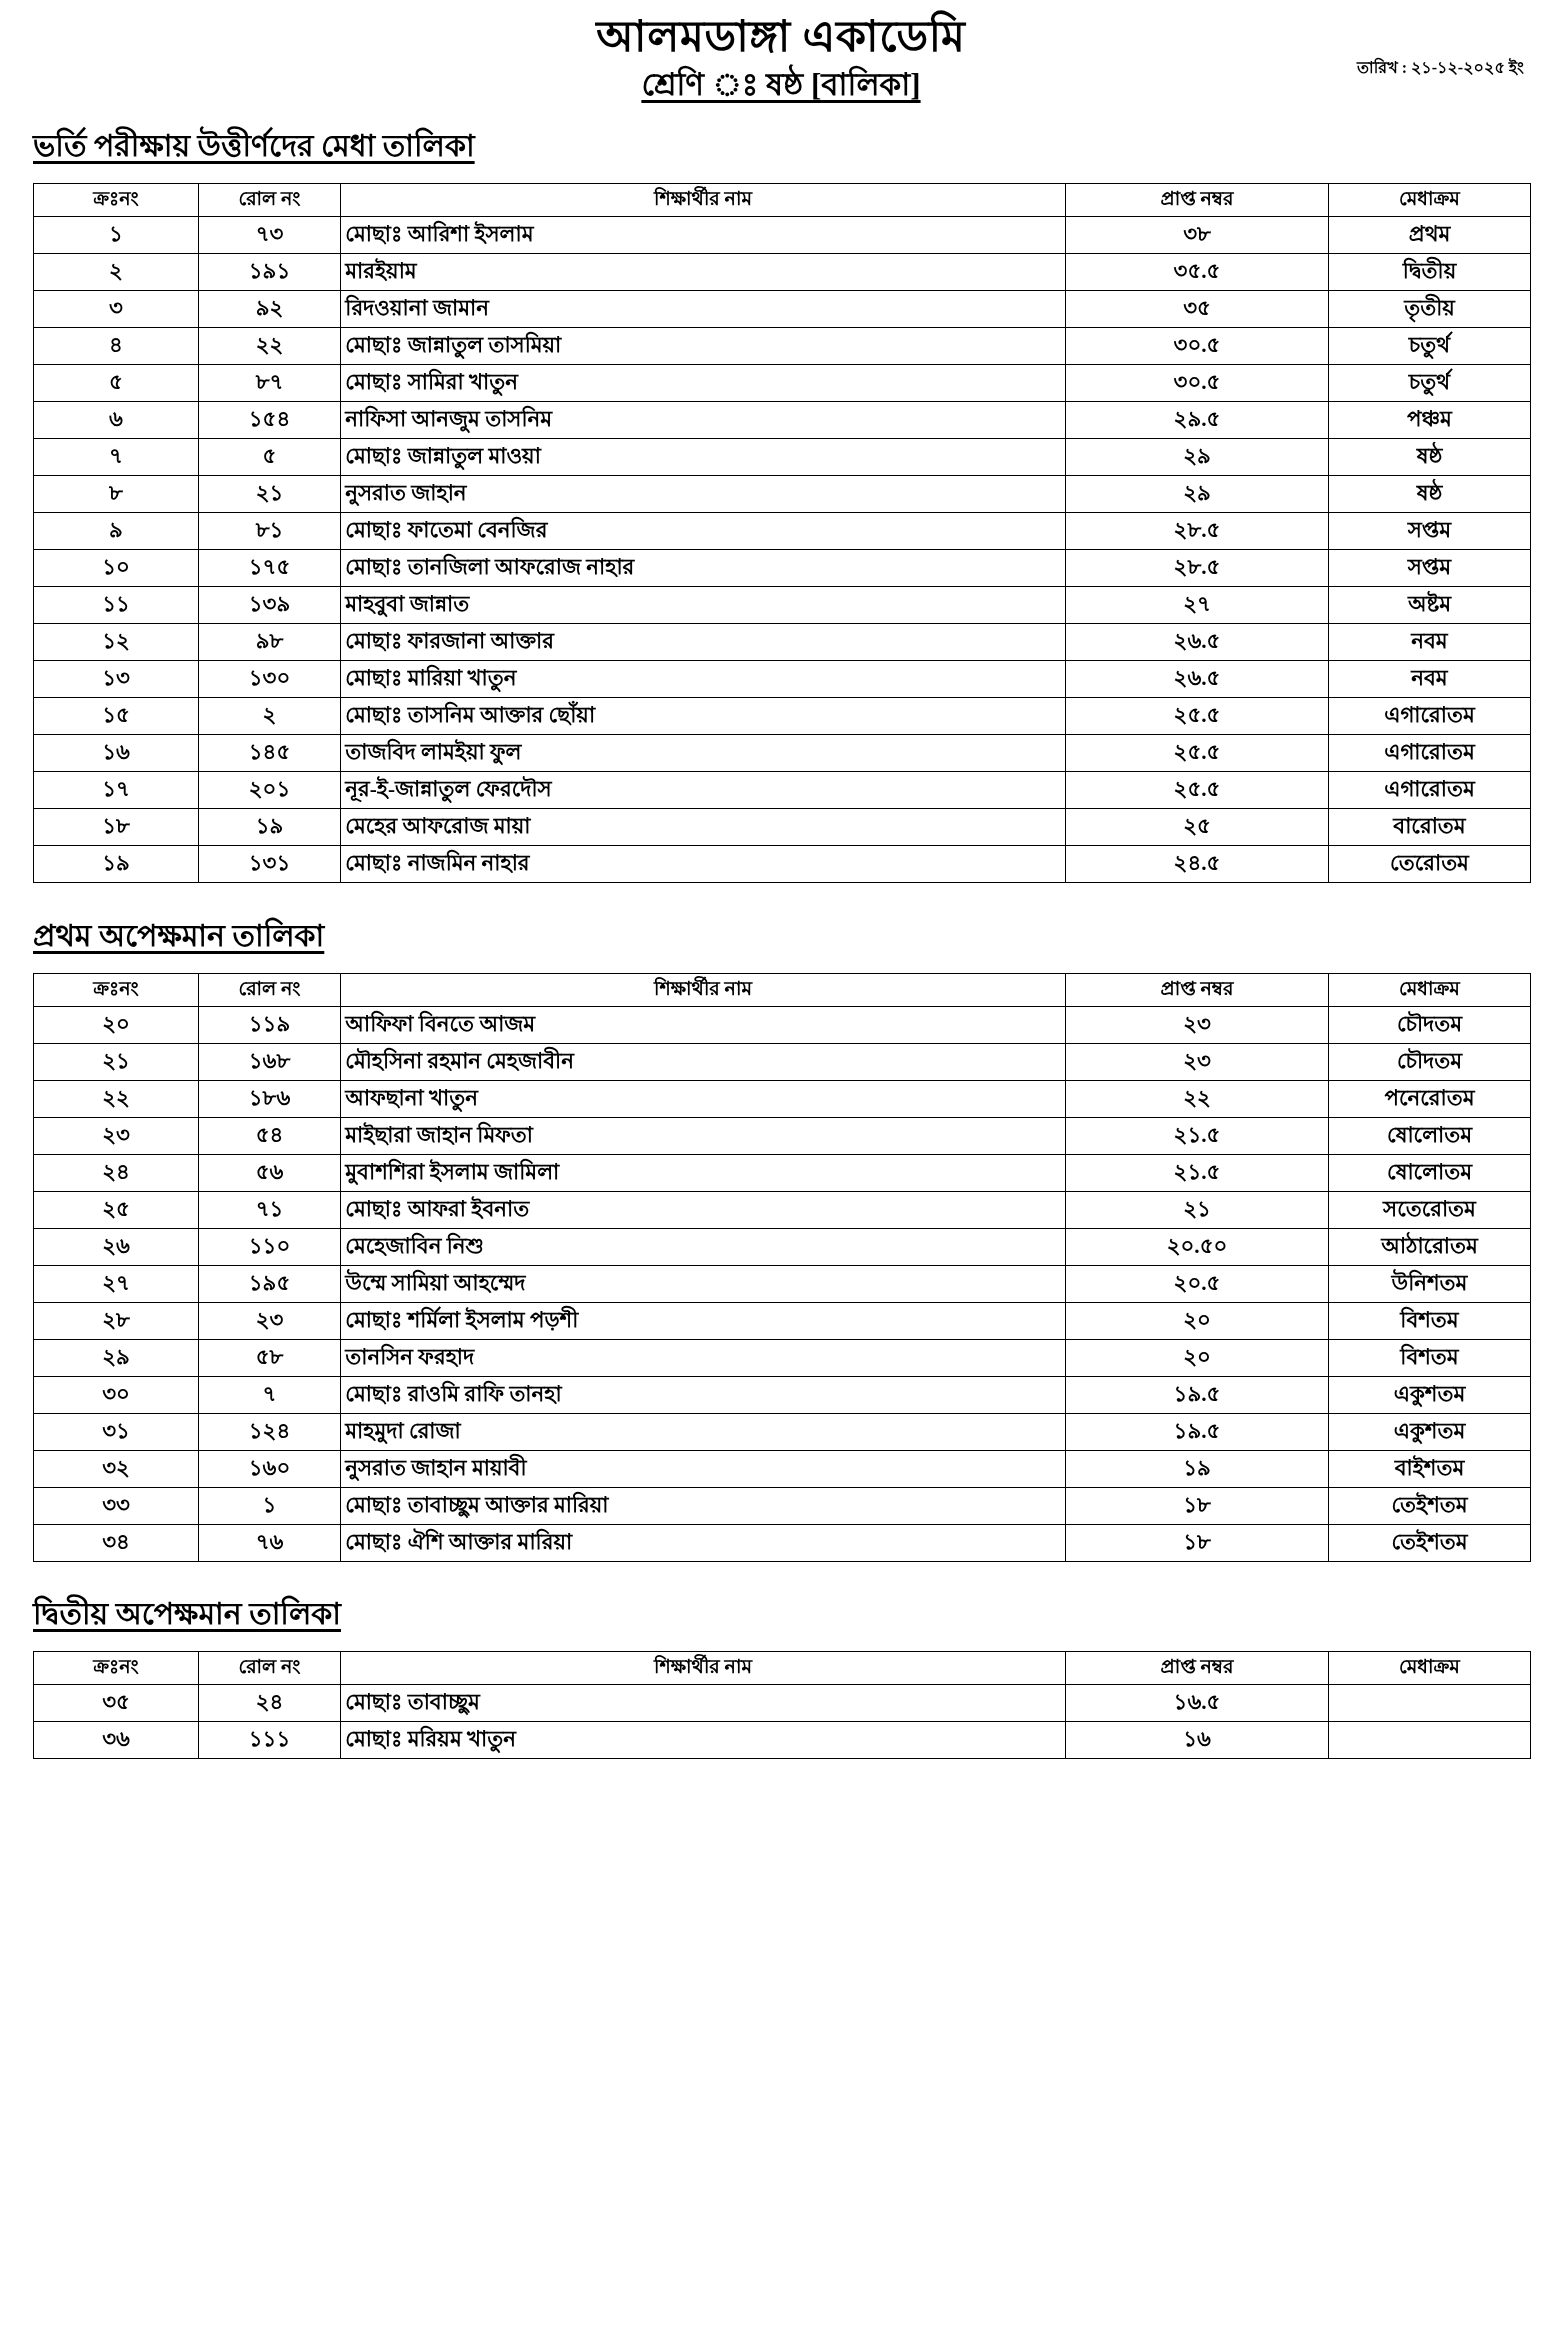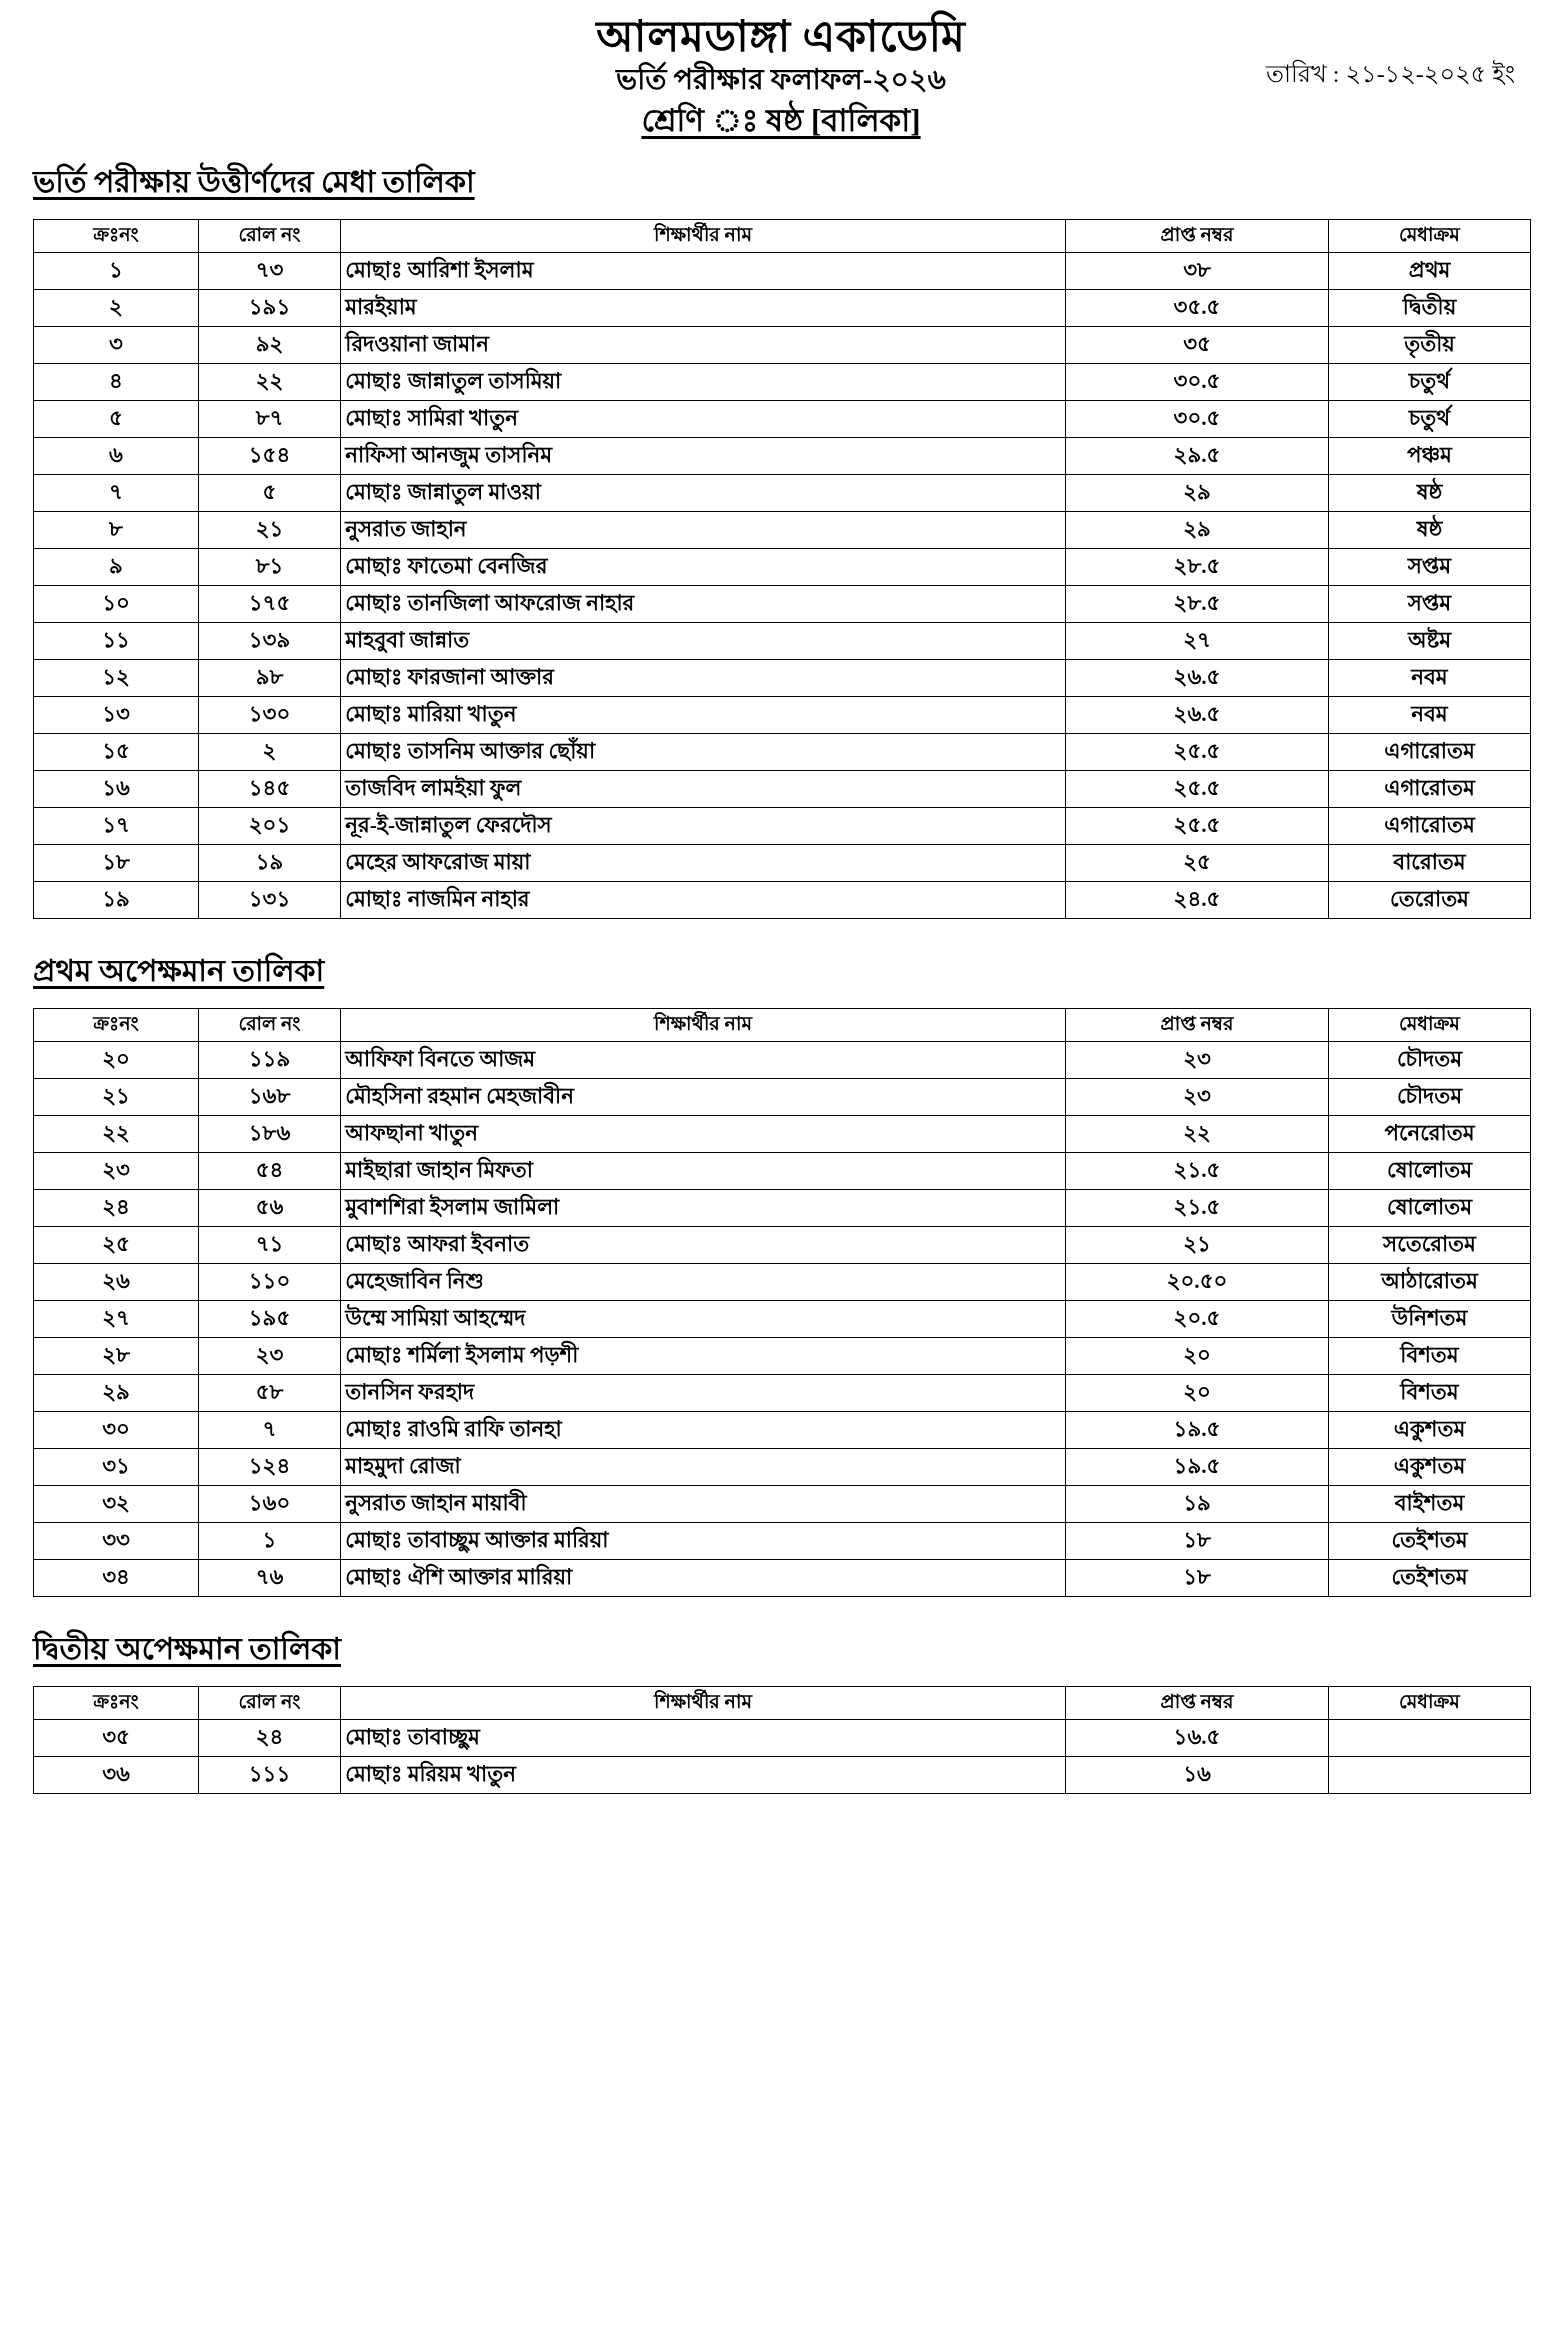--- a/index.html
+++ b/index.html
@@ -38,24 +38,24 @@
   .class-line {
     font-size: 31px;
     font-weight: bold;
     text-decoration: underline;
     text-underline-offset: 5px;
     line-height: 1.2;
     margin: 5.7px 0 1.4px 0;
   }
   .date-line {
     position: absolute;
-    right: 14px;
+    right: 5px;
     top: 41px;
-    font-size: 24px;
-    font-weight: normal;
+    font-size: 16px;
+    font-weight: bold;
     white-space: nowrap;
   }
   .section-title {
     font-size: 30px;
     font-weight: bold;
     text-decoration: underline;
     text-underline-offset: 5px;
     margin: 18.5px 0 10px 0;
   }
   .section-title.sub {
@@ -95,21 +95,20 @@
   }
 </style>
 </head>
 <body>
 
 <div class="page">
 
   <div class="header">
     <div class="date-line">তারিখ : ২১-১২-২০২৫ ইং</div>
     <div class="school-name">আলমডাঙ্গা একাডেমি</div>
-    <div class="exam-line">ভর্তি পরীক্ষার ফলাফল-২০২৬</div>
     <div class="class-line">শ্রেণি ঃ ষষ্ঠ [বালিকা]</div>
   </div>
 
   <div id="sections-root">
       <div class="section-title">ভর্তি পরীক্ষায় উত্তীর্ণদের মেধা তালিকা</div>
       <table class="result">
         <colgroup>
           <col class="c-sl">
           <col class="c-roll">
           <col class="c-name">

